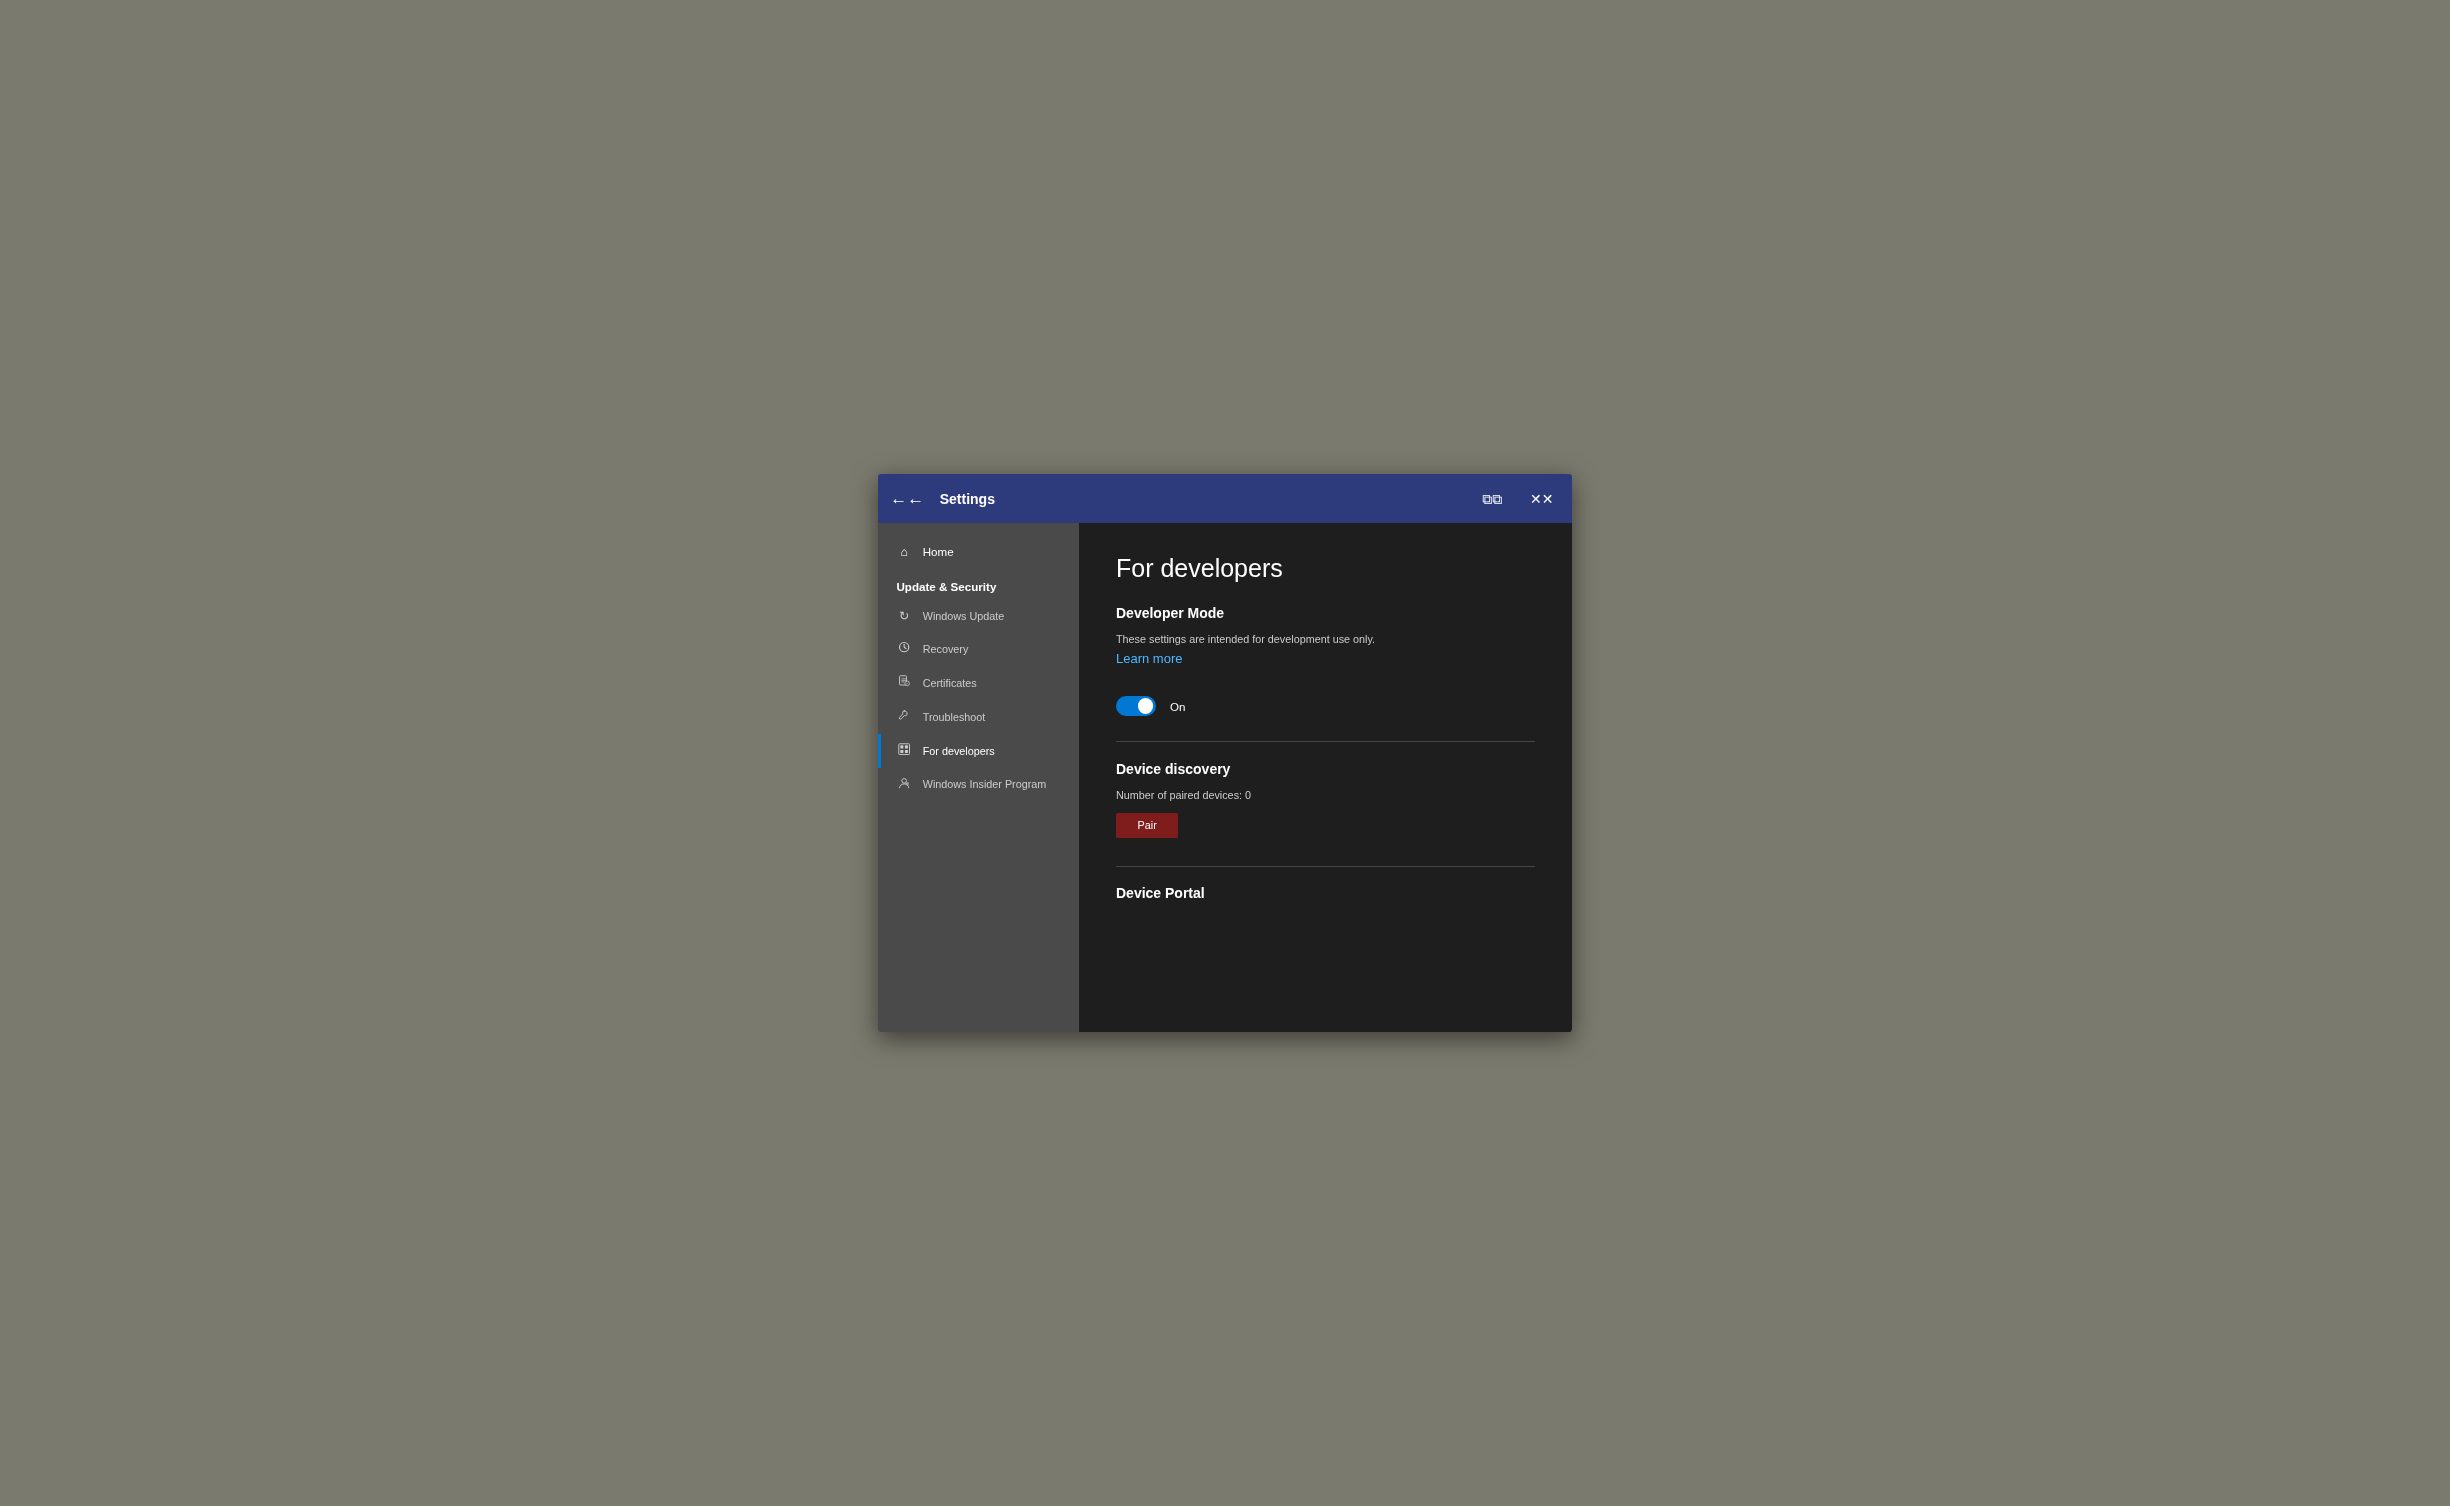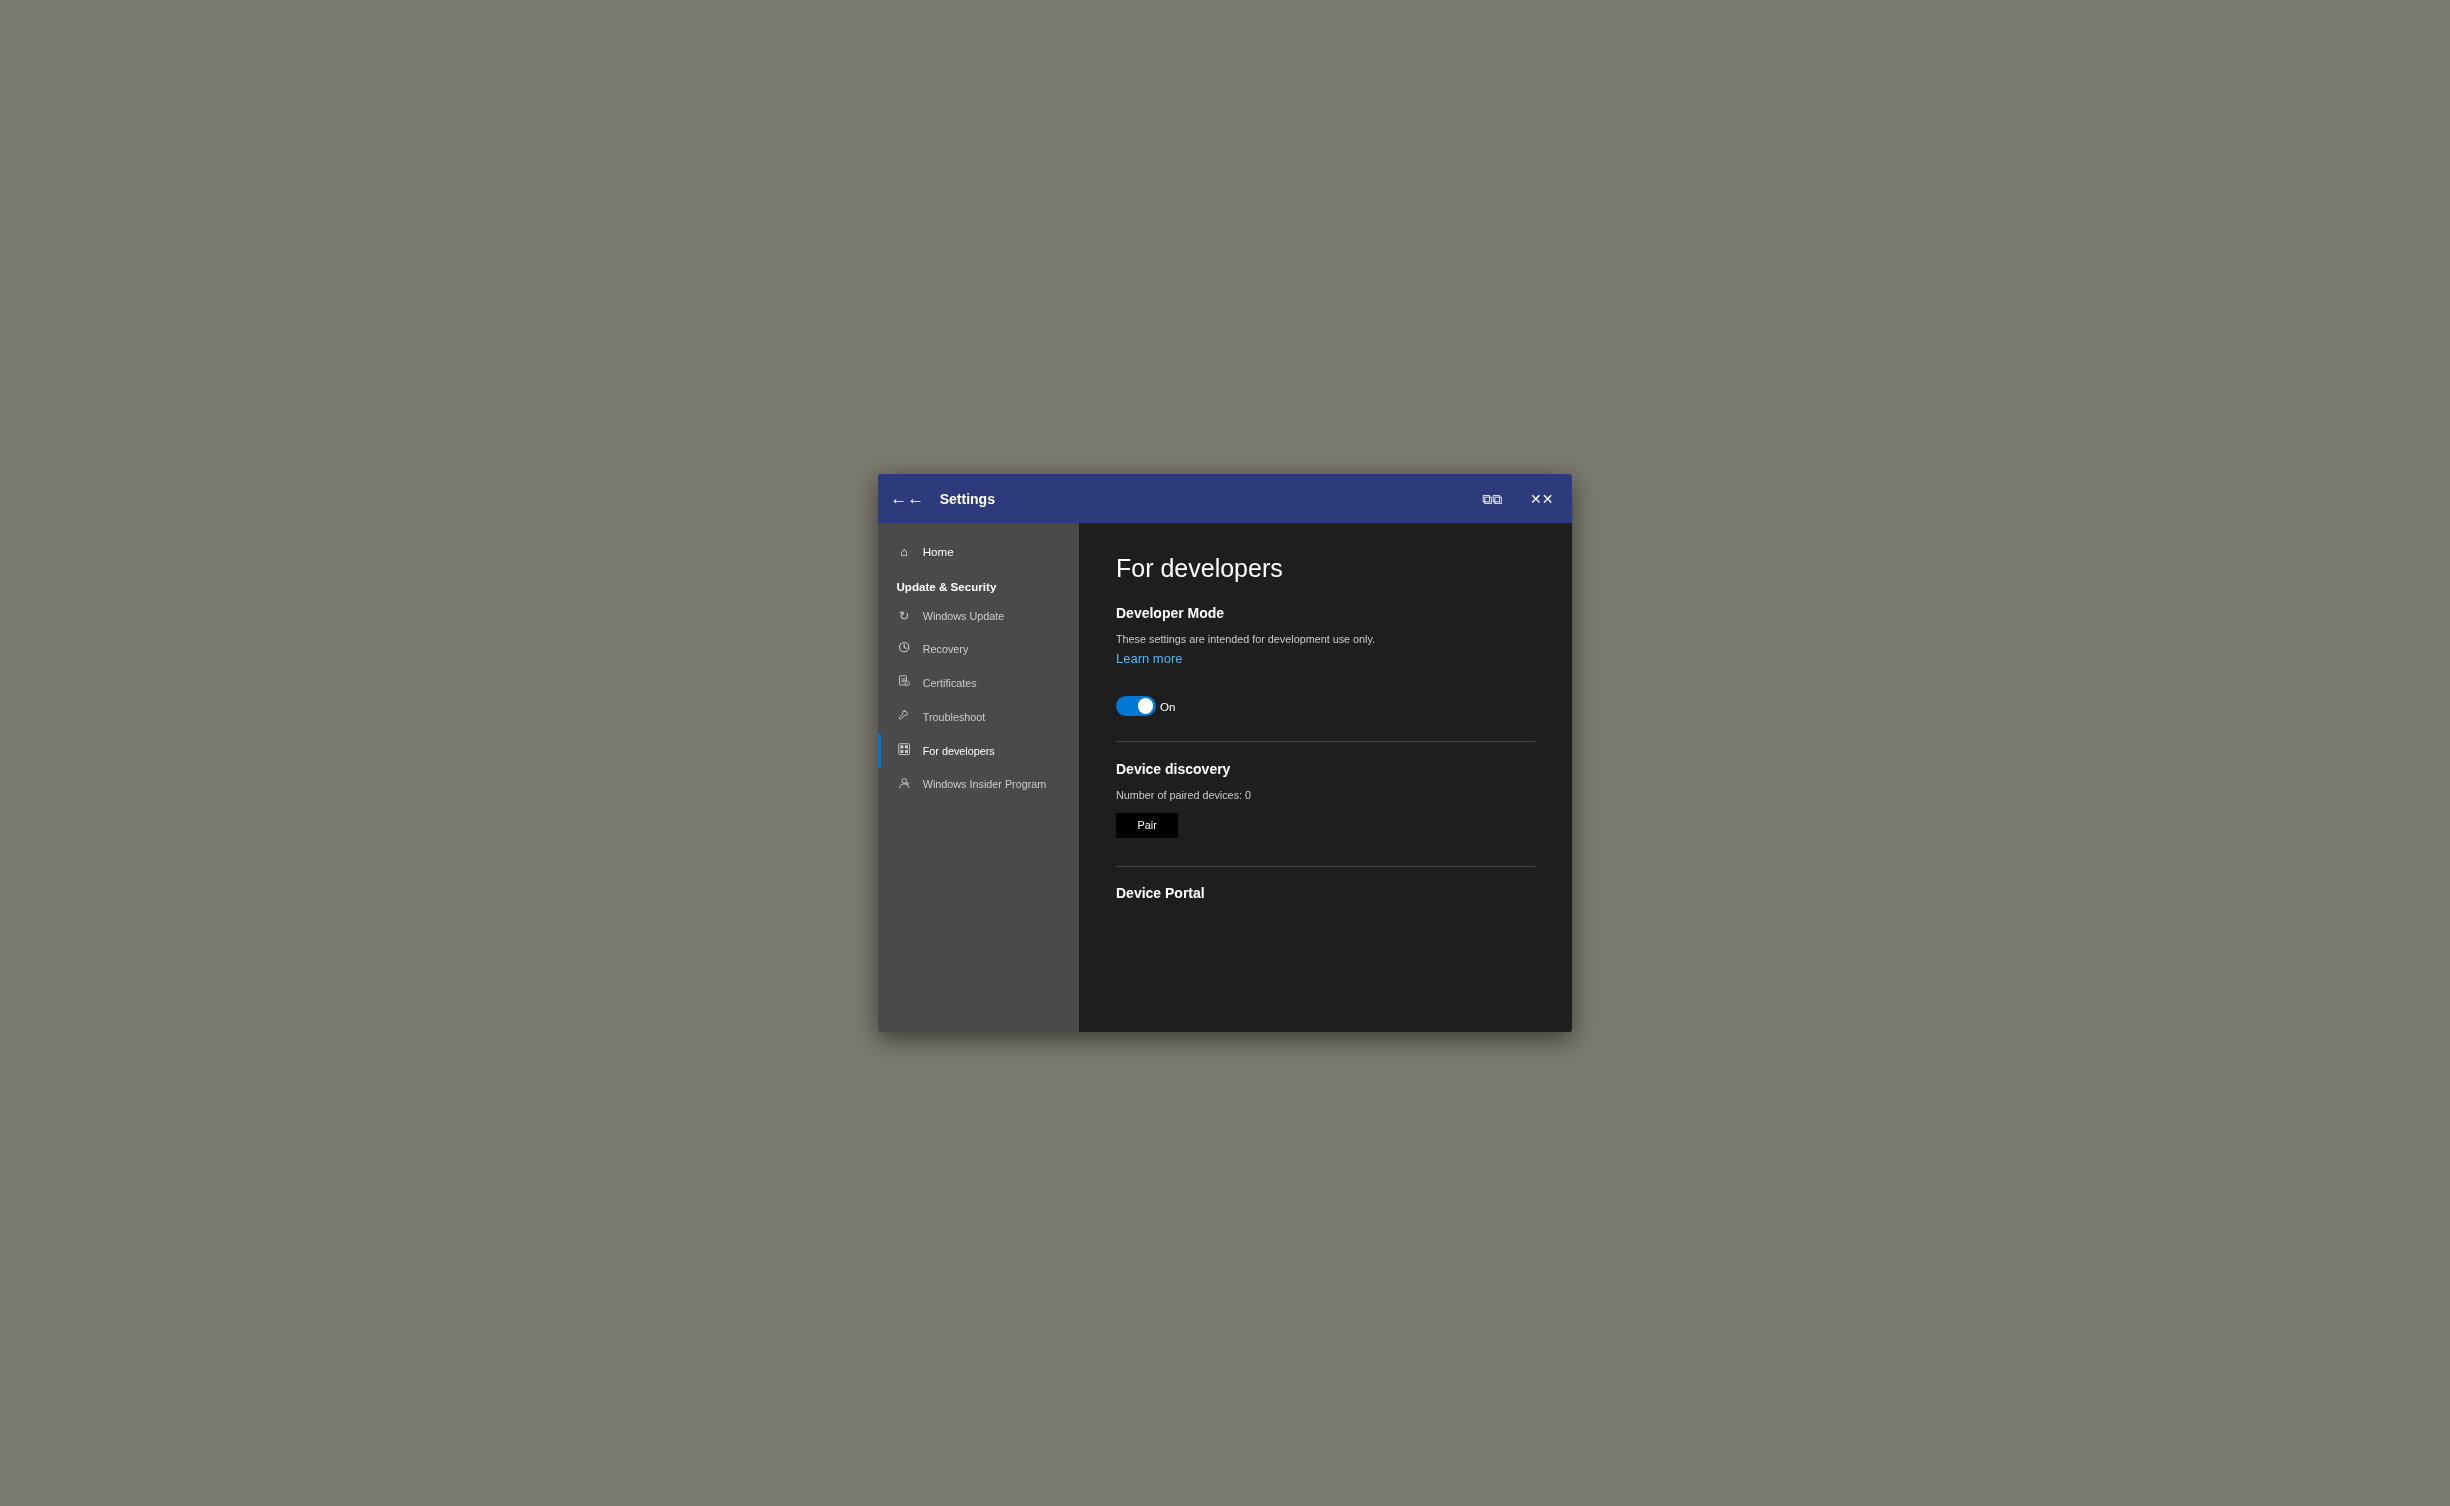--- a/index.html
+++ b/index.html
@@ -156,21 +156,21 @@
       font-size: 13px;
       cursor: pointer;
       text-decoration: none;
       display: inline-block;
       margin-bottom: 30px;
     }
 
     .toggle-row {
       display: flex;
       align-items: center;
-      gap: 4px;
+      gap: 14px;
       margin-bottom: 25px;
     }
 
     .toggle {
       width: 40px;
       height: 20px;
       background-color: #0078d4;
       border-radius: 10px;
       position: relative;
       cursor: pointer;
@@ -197,21 +197,21 @@
       margin-bottom: 28px;
     }
 
     .paired-devices-text {
       font-size: 10.8px;
       color: #ccc;
       margin-bottom: 12.3px;
     }
 
     .pair-button {
-      background-color: #000000;
+      background-color: #7f1d1d;
       border: none;
       color: white;
       padding: 6.2px 21.6px;
       font-size: 10.8px;
       cursor: pointer;
       border-radius: 1.5px;
       font-family: 'Segoe UI', sans-serif;
     }
 
     .device-portal-section {

